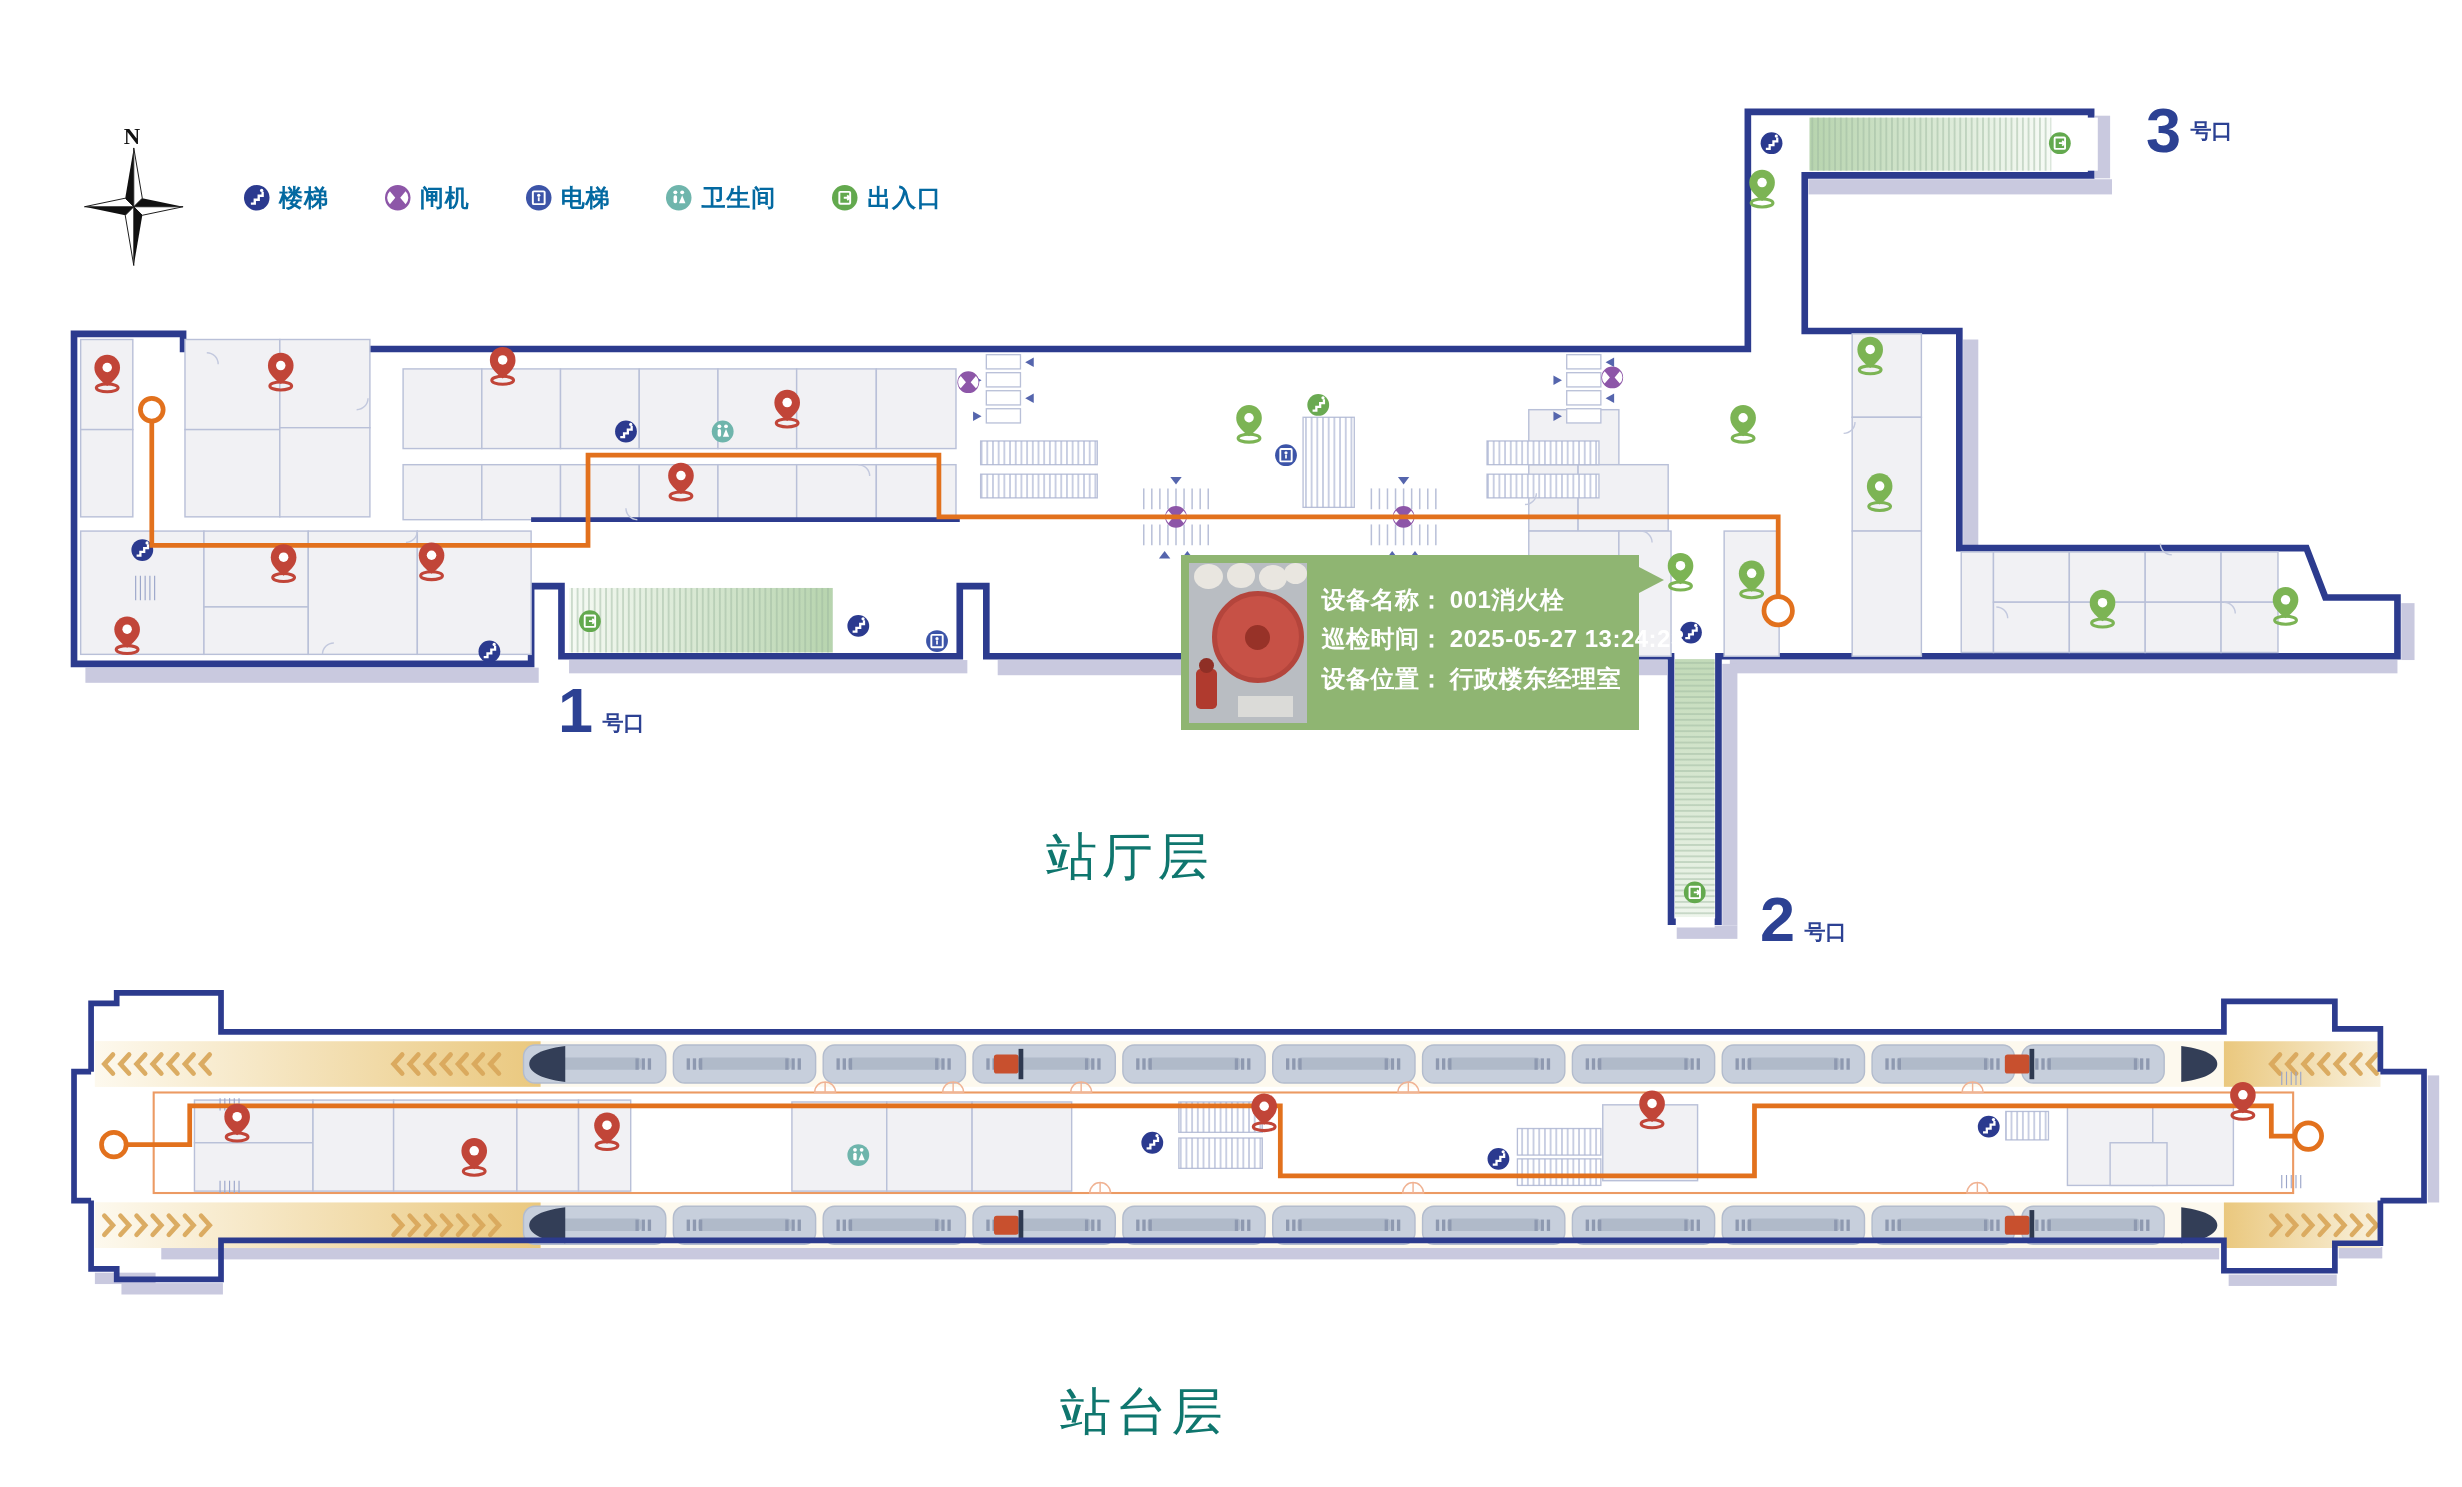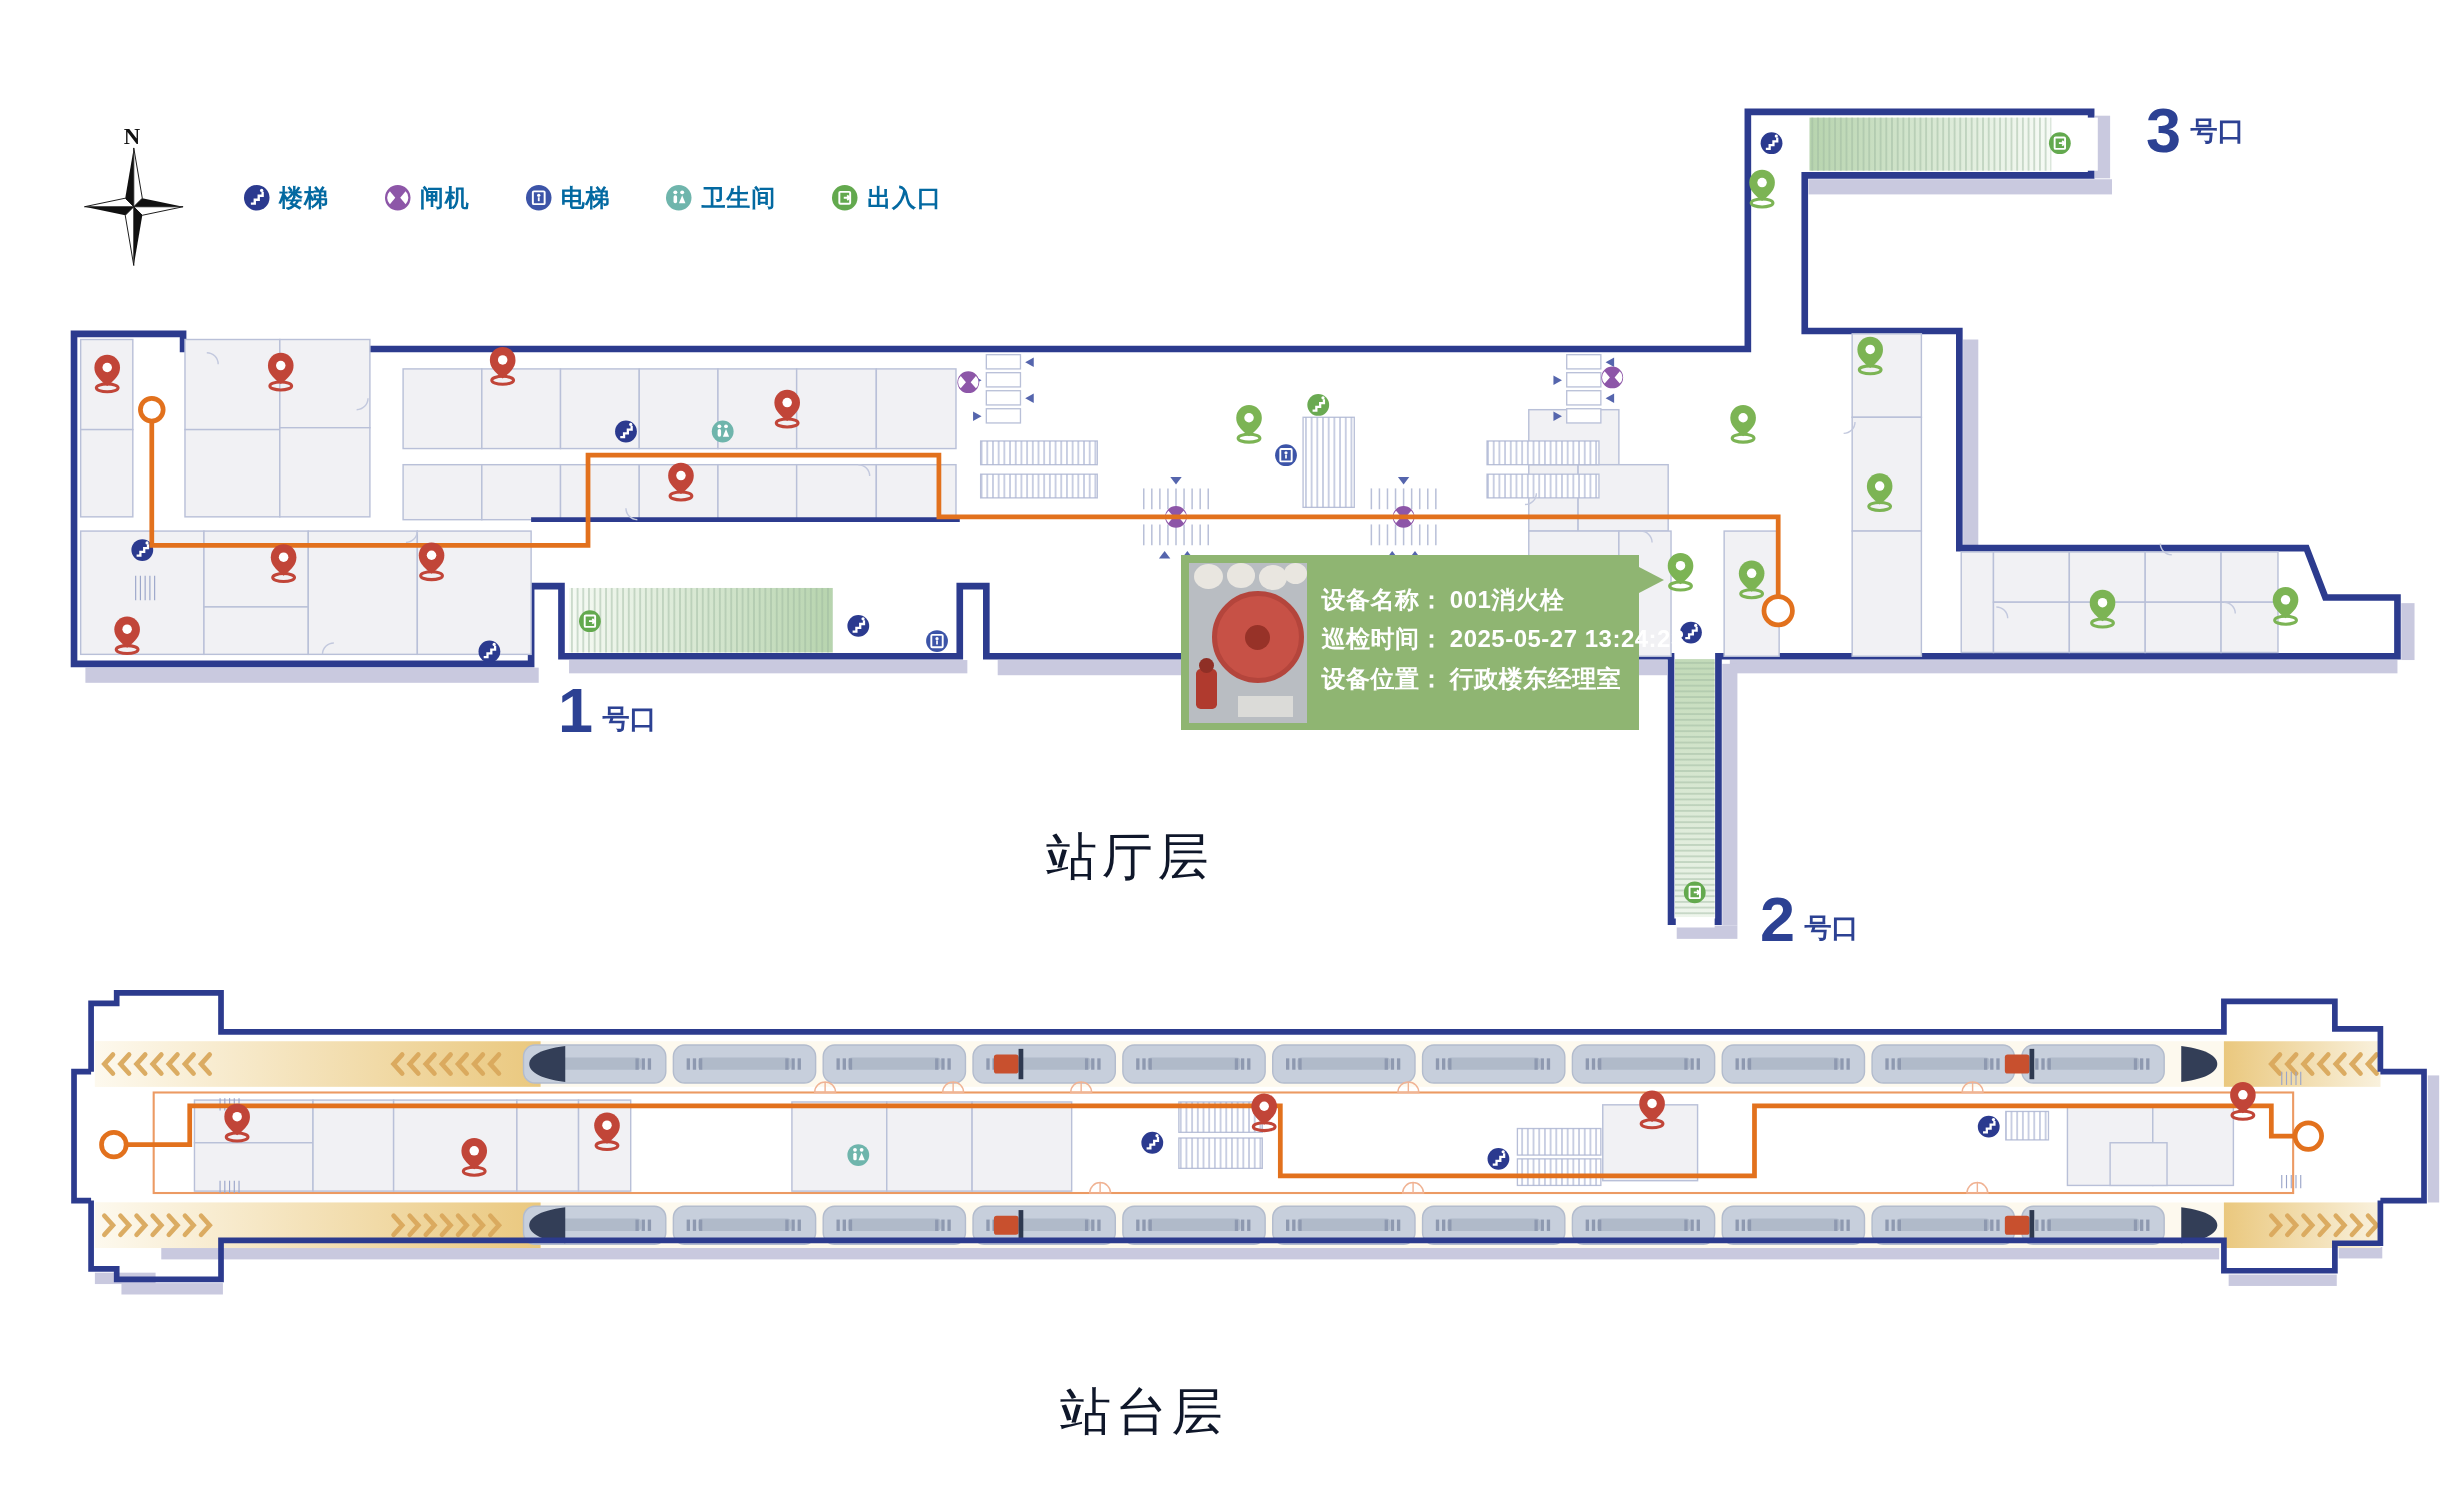--- a/index.html
+++ b/index.html
@@ -5,27 +5,27 @@
   html,body{margin:0;padding:0;background:#fff;overflow:hidden;}
   body{width:2462px;height:1487px;position:relative;font-family:"Liberation Sans",sans-serif;}
   #map{position:absolute;left:0;top:0;}
   .overlay{position:absolute;}
   
   .legend{left:243px;top:182px;display:flex;gap:55px;align-items:center;}
   .legend-item{display:flex;align-items:center;gap:8.5px;}
   .legend-item svg{width:27.5px;height:27.5px;display:block;}
   .legend-label{font-size:24px;font-weight:700;color:#0369a1;letter-spacing:0.9px;}
   
-  .floor-title{font-size:51px;color:#0f172a;letter-spacing:4.7px;font-weight:500;}
+  .floor-title{font-size:51px;color:#0f766e;letter-spacing:4.7px;font-weight:500;}
   .floor-title.hall{left:1046px;top:823px;}
   .floor-title.platform{left:1060px;top:1378px;}
   
   .exit-label{color:#2c4193;display:flex;gap:9.5px;}
   .exit-num{font-size:63px;font-weight:700;line-height:1;}
-  .exit-suffix{font-size:27px;font-weight:700;}
+  .exit-suffix{font-size:21px;font-weight:700;}
   .exit-label.bottom{align-items:flex-end;}
   .exit-label.bottom .exit-suffix{padding-bottom:4.7px;}
   .exit-label.mid{align-items:center;}
   .exit-1{left:558px;top:679px;}
   .exit-2{left:1760px;top:888px;}
   .exit-3{left:2146px;top:99px;}
   
   .tooltip{left:1181px;top:555px;width:458px;height:175px;background:#8fb572;display:flex;padding:7.6px;box-sizing:border-box;}
   .tooltip::after{content:"";position:absolute;right:-25px;top:12.3px;width:0;height:0;
     border:13.3px solid transparent;border-left:25.6px solid #8fb572;border-right:0;}

